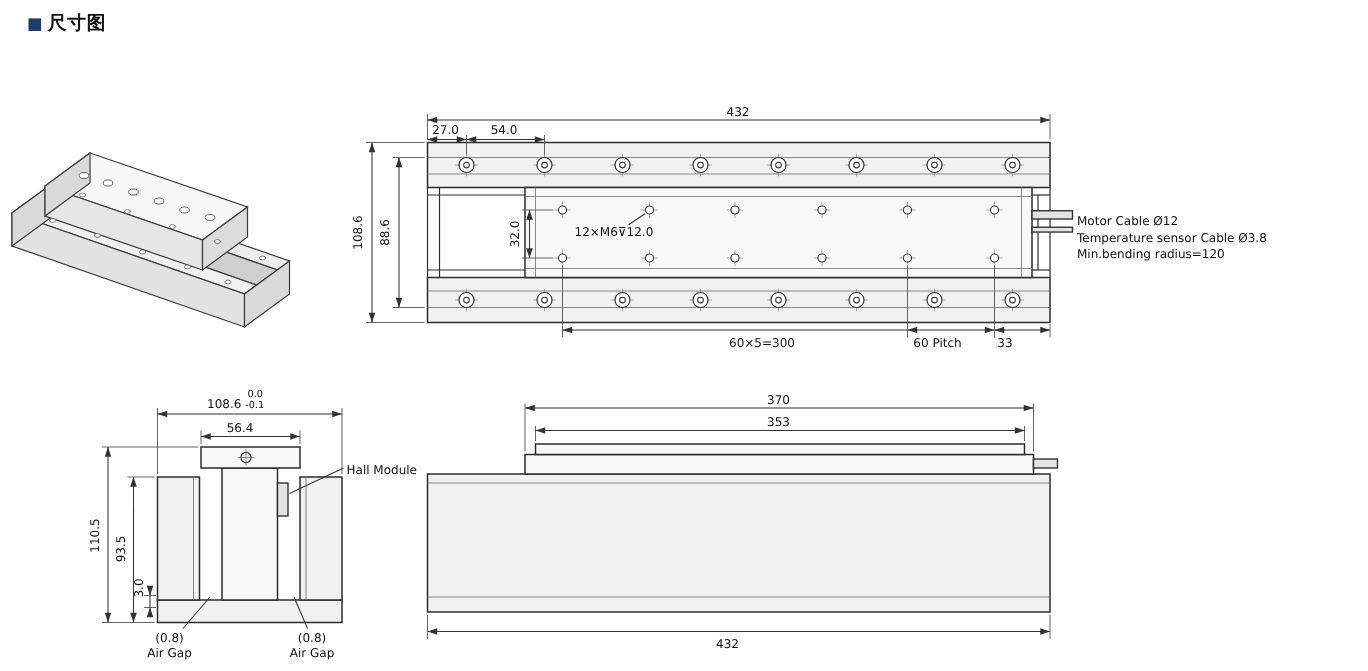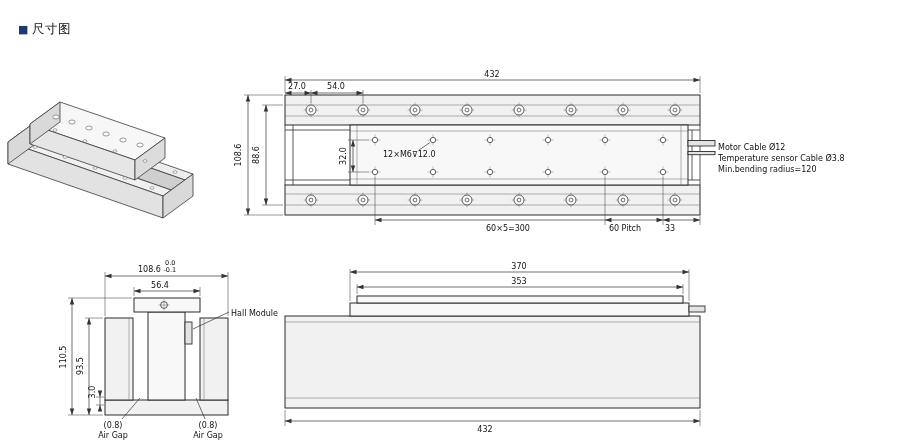--- a/index.html
+++ b/index.html
@@ -1,18 +1,18 @@
 <!DOCTYPE html>
 <html><head>
 <meta charset="utf-8">
 <style>
   html,body{margin:0;padding:0;background:#ffffff;}
   .canvas{position:relative;width:912px;height:447px;background:#fff;
           font-family:"DejaVu Sans",sans-serif;overflow:hidden;}
-  .hdr{position:absolute;left:18px;top:21px;font-size:12.5px;font-weight:normal;
+  .hdr{position:absolute;left:18px;top:7px;font-size:12.5px;font-weight:bold;
        color:#111;letter-spacing:.5px;white-space:nowrap;}
   .hdr .sq{color:#223a70;font-size:11px;margin-right:3px;}
   svg{position:absolute;left:0;top:0;}
   .part {fill:#f1f1f1;stroke:#2d2d2d;stroke-width:1;}
   .partL{fill:#f8f8f8;stroke:#2d2d2d;stroke-width:1;}
   .partM{fill:#e3e3e3;stroke:#2d2d2d;stroke-width:0.9;}
   .edge{stroke:#2d2d2d;stroke-width:0.8;fill:none;}
   .thin{stroke:#666;stroke-width:0.5;fill:none;}
   .dim{stroke:#333;stroke-width:0.7;fill:none;}
   .ext{stroke:#444;stroke-width:0.55;fill:none;}

